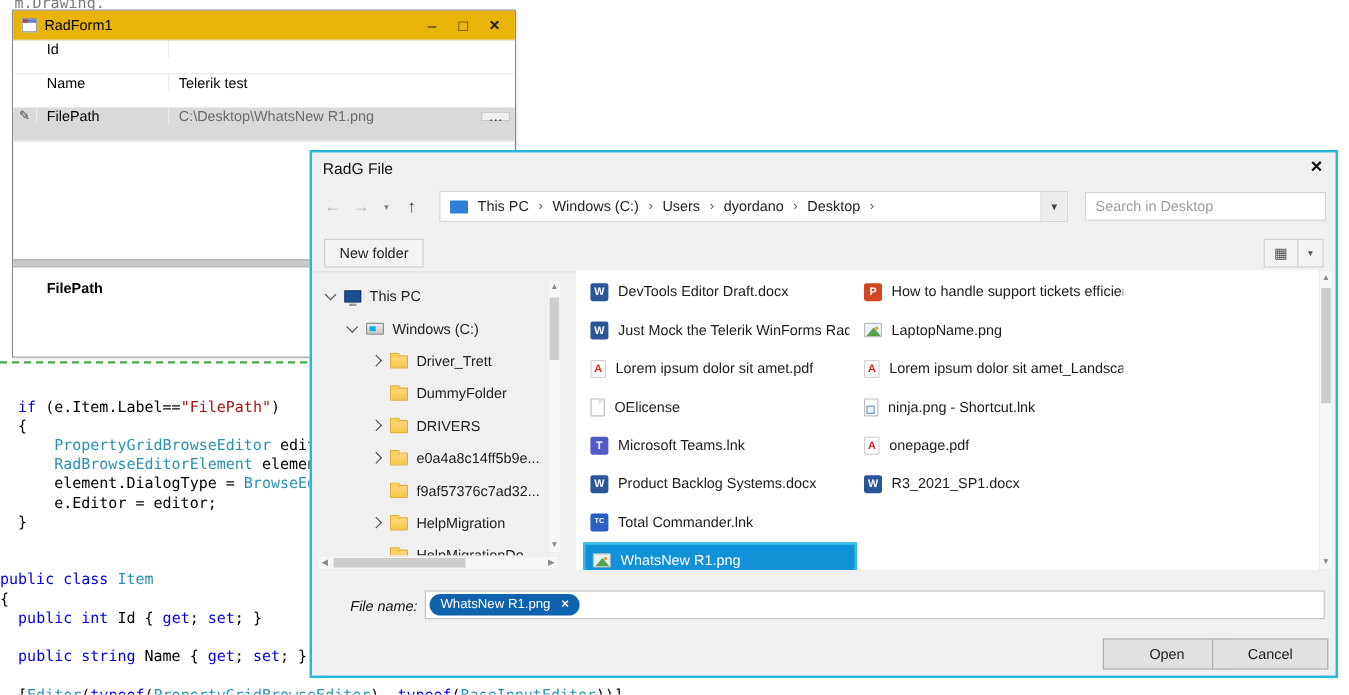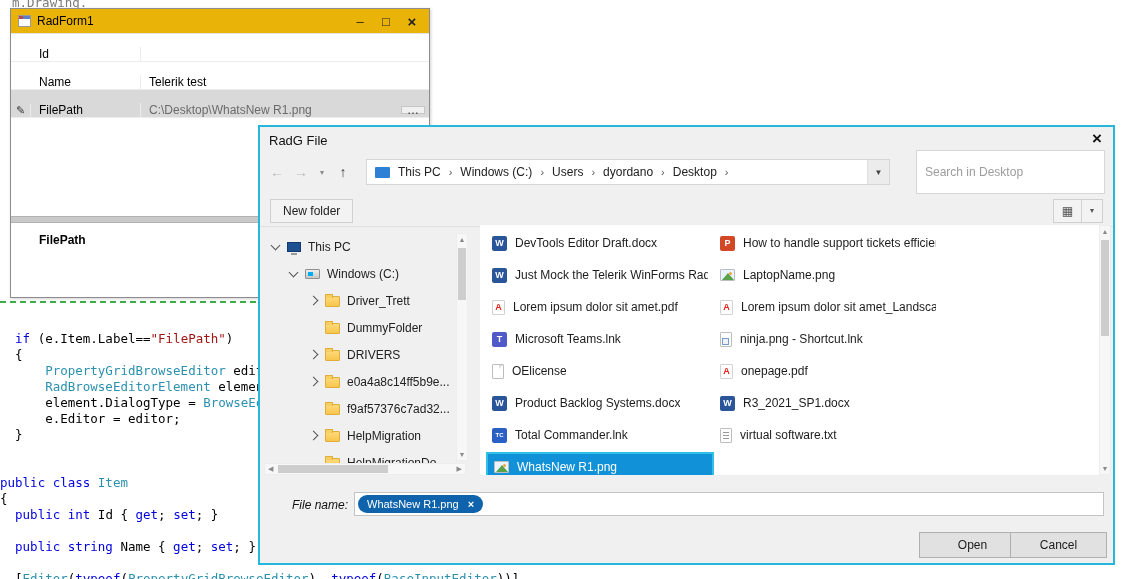--- a/index.html
+++ b/index.html
@@ -22,21 +22,21 @@
   
   .radform{position:absolute;left:10px;top:8px;width:420px;height:290px;background:#fff;border:1px solid #8c8c8c;box-shadow:1px 1px 3px rgba(0,0,0,.18);}
   .rf-titlebar{height:25px;display:flex;align-items:center;border-bottom:1px solid #e3e3e3;background:#eab308;}
   .rf-icon{width:13px;height:12px;border:1px solid #999;background:#fff;position:relative;margin:0 6px 0 7px;flex:0 0 auto;}
   .rf-icon::before{content:"";position:absolute;top:0;left:0;right:0;height:3px;background:#5a81c9;}
   .rf-icon::after{content:"";position:absolute;top:0;left:0;width:4px;height:3px;background:#c04545;}
   .rf-title{flex:1;font-size:12px;color:#000;}
   .rf-btn{width:26px;text-align:center;font-size:13px;color:#222;cursor:pointer;}
   .rf-close{font-weight:bold;font-size:15px;margin-right:4px;}
   .pg-grid{position:absolute;top:25px;left:0;right:0;}
-  .pg-row{display:flex;height:28px;border-bottom:1px solid #ececec;align-items:flex-end;background:#fff;}
+  .pg-row{display:flex;height:28px;border-bottom:1px solid #ececec;align-items:flex-start;background:#fff;}
   .pg-row.selected{background:#d9d9d9;}
   .pg-gutter{width:20px;border-right:1px solid #ececec;display:flex;align-items:center;justify-content:center;font-size:11px;color:#3c3c3c;flex:0 0 auto;}
   .pg-label{width:110px;border-right:1px solid #ececec;display:flex;align-items:center;padding-left:8px;color:#000;flex:0 0 auto;}
   .pg-value{flex:1;display:flex;align-items:center;padding-left:8px;position:relative;color:#000;}
   .pg-row.selected .pg-value .pg-valtext{color:#6b6b6b;}
   .pg-browse{position:absolute;right:4px;top:3px;bottom:3px;width:24px;background:#f0f0f0;border:1px solid #c6c6c6;display:flex;align-items:center;justify-content:center;color:#333;cursor:pointer;}
   .pg-splitter{position:absolute;left:0;right:0;top:207px;height:7px;background:#c9c9c9;border-top:1px solid #b2b2b2;border-bottom:1px solid #b2b2b2;cursor:row-resize;}
   .pg-help{position:absolute;left:0;right:0;top:214px;bottom:0;background:#fff;padding:10px 0 0 28px;}
   .pg-help-title{font-weight:bold;font-size:12px;color:#000;}
 
@@ -46,21 +46,21 @@
   .dlg-close{position:absolute;right:11px;top:2px;font-size:17px;font-weight:bold;color:#111;cursor:pointer;}
   .dlg-nav{position:absolute;left:0;right:0;top:30px;height:30px;display:flex;align-items:center;padding:0 8px;gap:6px;}
   .nav-arrow{width:18px;text-align:center;font-size:14px;color:#b9b9b9;cursor:pointer;}
   .nav-arrow.enabled{color:#3d3d3d;}
   .nav-chev{width:12px;text-align:center;font-size:8px;color:#8a8a8a;cursor:pointer;}
   .crumb-bar{margin-left:8px;width:524px;height:26px;background:#fff;border:1px solid #d6d6d6;display:flex;align-items:center;flex:0 0 auto;}
   .crumb-icon{width:15px;height:11px;background:#2e80d6;border-radius:1px;margin:0 6px 0 8px;flex:0 0 auto;}
   .crumb{color:#222;padding:0 2px;white-space:nowrap;cursor:pointer;}
   .crumb-sep{color:#555;font-size:11px;padding:0 6px;cursor:pointer;}
   .crumb-filter{margin-left:auto;width:22px;height:100%;border-left:1px solid #e0e0e0;background:#ececec;display:flex;align-items:center;justify-content:center;font-size:8px;color:#444;cursor:pointer;}
-  .search-box{margin-left:20px;flex:1;height:44px;background:#fff;border:1px solid #d6d6d6;display:flex;align-items:center;}
+  .search-box{margin-left:8px;flex:1;height:24px;background:#fff;border:1px solid #d6d6d6;display:flex;align-items:center;}
   .search-box input{border:none;outline:none;background:transparent;width:100%;font-size:12px;padding:0 8px;color:#333;font-family:inherit;}
   .search-box input::placeholder{color:#9c9c9c;}
   .dlg-toolbar{position:absolute;left:0;right:0;top:68px;height:32px;display:flex;align-items:center;padding:0 10px;border-bottom:1px solid #e0e0e0;}
   .btn-newfolder{height:24px;padding:0 12px;background:#f3f3f3;border:1px solid #d0d0d0;display:flex;align-items:center;color:#222;cursor:pointer;}
   .views-group{margin-left:auto;height:24px;display:flex;align-items:center;border:1px solid #d0d0d0;background:#f3f3f3;}
   .views-grid{height:100%;display:flex;align-items:center;padding:0 8px;border-right:1px solid #d0d0d0;font-size:12px;color:#555;cursor:pointer;}
   .views-chev{padding:0 8px;font-size:8px;color:#555;cursor:pointer;}
   .dlg-content{position:absolute;left:2px;right:2px;top:98px;height:250px;display:flex;}
   
   .tree-pane{width:218px;position:relative;overflow:hidden;padding-top:8px;flex:0 0 auto;}
@@ -276,26 +276,26 @@
             </div>
             <div class="frow">
               <span class="fi word"></span>
               <span class="fname">Just Mock the Telerik WinForms RadG...</span>
             </div>
             <div class="frow">
               <span class="fi pdf"></span>
               <span class="fname">Lorem ipsum dolor sit amet.pdf</span>
             </div>
             <div class="frow">
+              <span class="fi file"></span>
+              <span class="fname">OElicense</span>
+            </div>
+            <div class="frow">
               <span class="fi teams"></span>
               <span class="fname">Microsoft Teams.lnk</span>
-            </div>
-            <div class="frow">
-              <span class="fi file"></span>
-              <span class="fname">OElicense</span>
             </div>
             <div class="frow">
               <span class="fi word"></span>
               <span class="fname">Product Backlog Systems.docx</span>
             </div>
             <div class="frow">
               <span class="fi tc"></span>
               <span class="fname">Total Commander.lnk</span>
             </div>
             <div class="frow selected">
@@ -320,24 +320,20 @@
               <span class="fi shortcut"></span>
               <span class="fname">ninja.png - Shortcut.lnk</span>
             </div>
             <div class="frow">
               <span class="fi pdf"></span>
               <span class="fname">onepage.pdf</span>
             </div>
             <div class="frow">
               <span class="fi word"></span>
               <span class="fname">R3_2021_SP1.docx</span>
-            </div>
-            <div class="frow">
-              <span class="fi txt"></span>
-              <span class="fname">virtual software.txt</span>
             </div>
           </div>
         </div>
         <div class="files-vscroll">
           <span class="sarrow top">▲</span>
           <div class="vthumb"></div>
           <span class="sarrow bottom">▼</span>
         </div>
       </div>
     </div>

